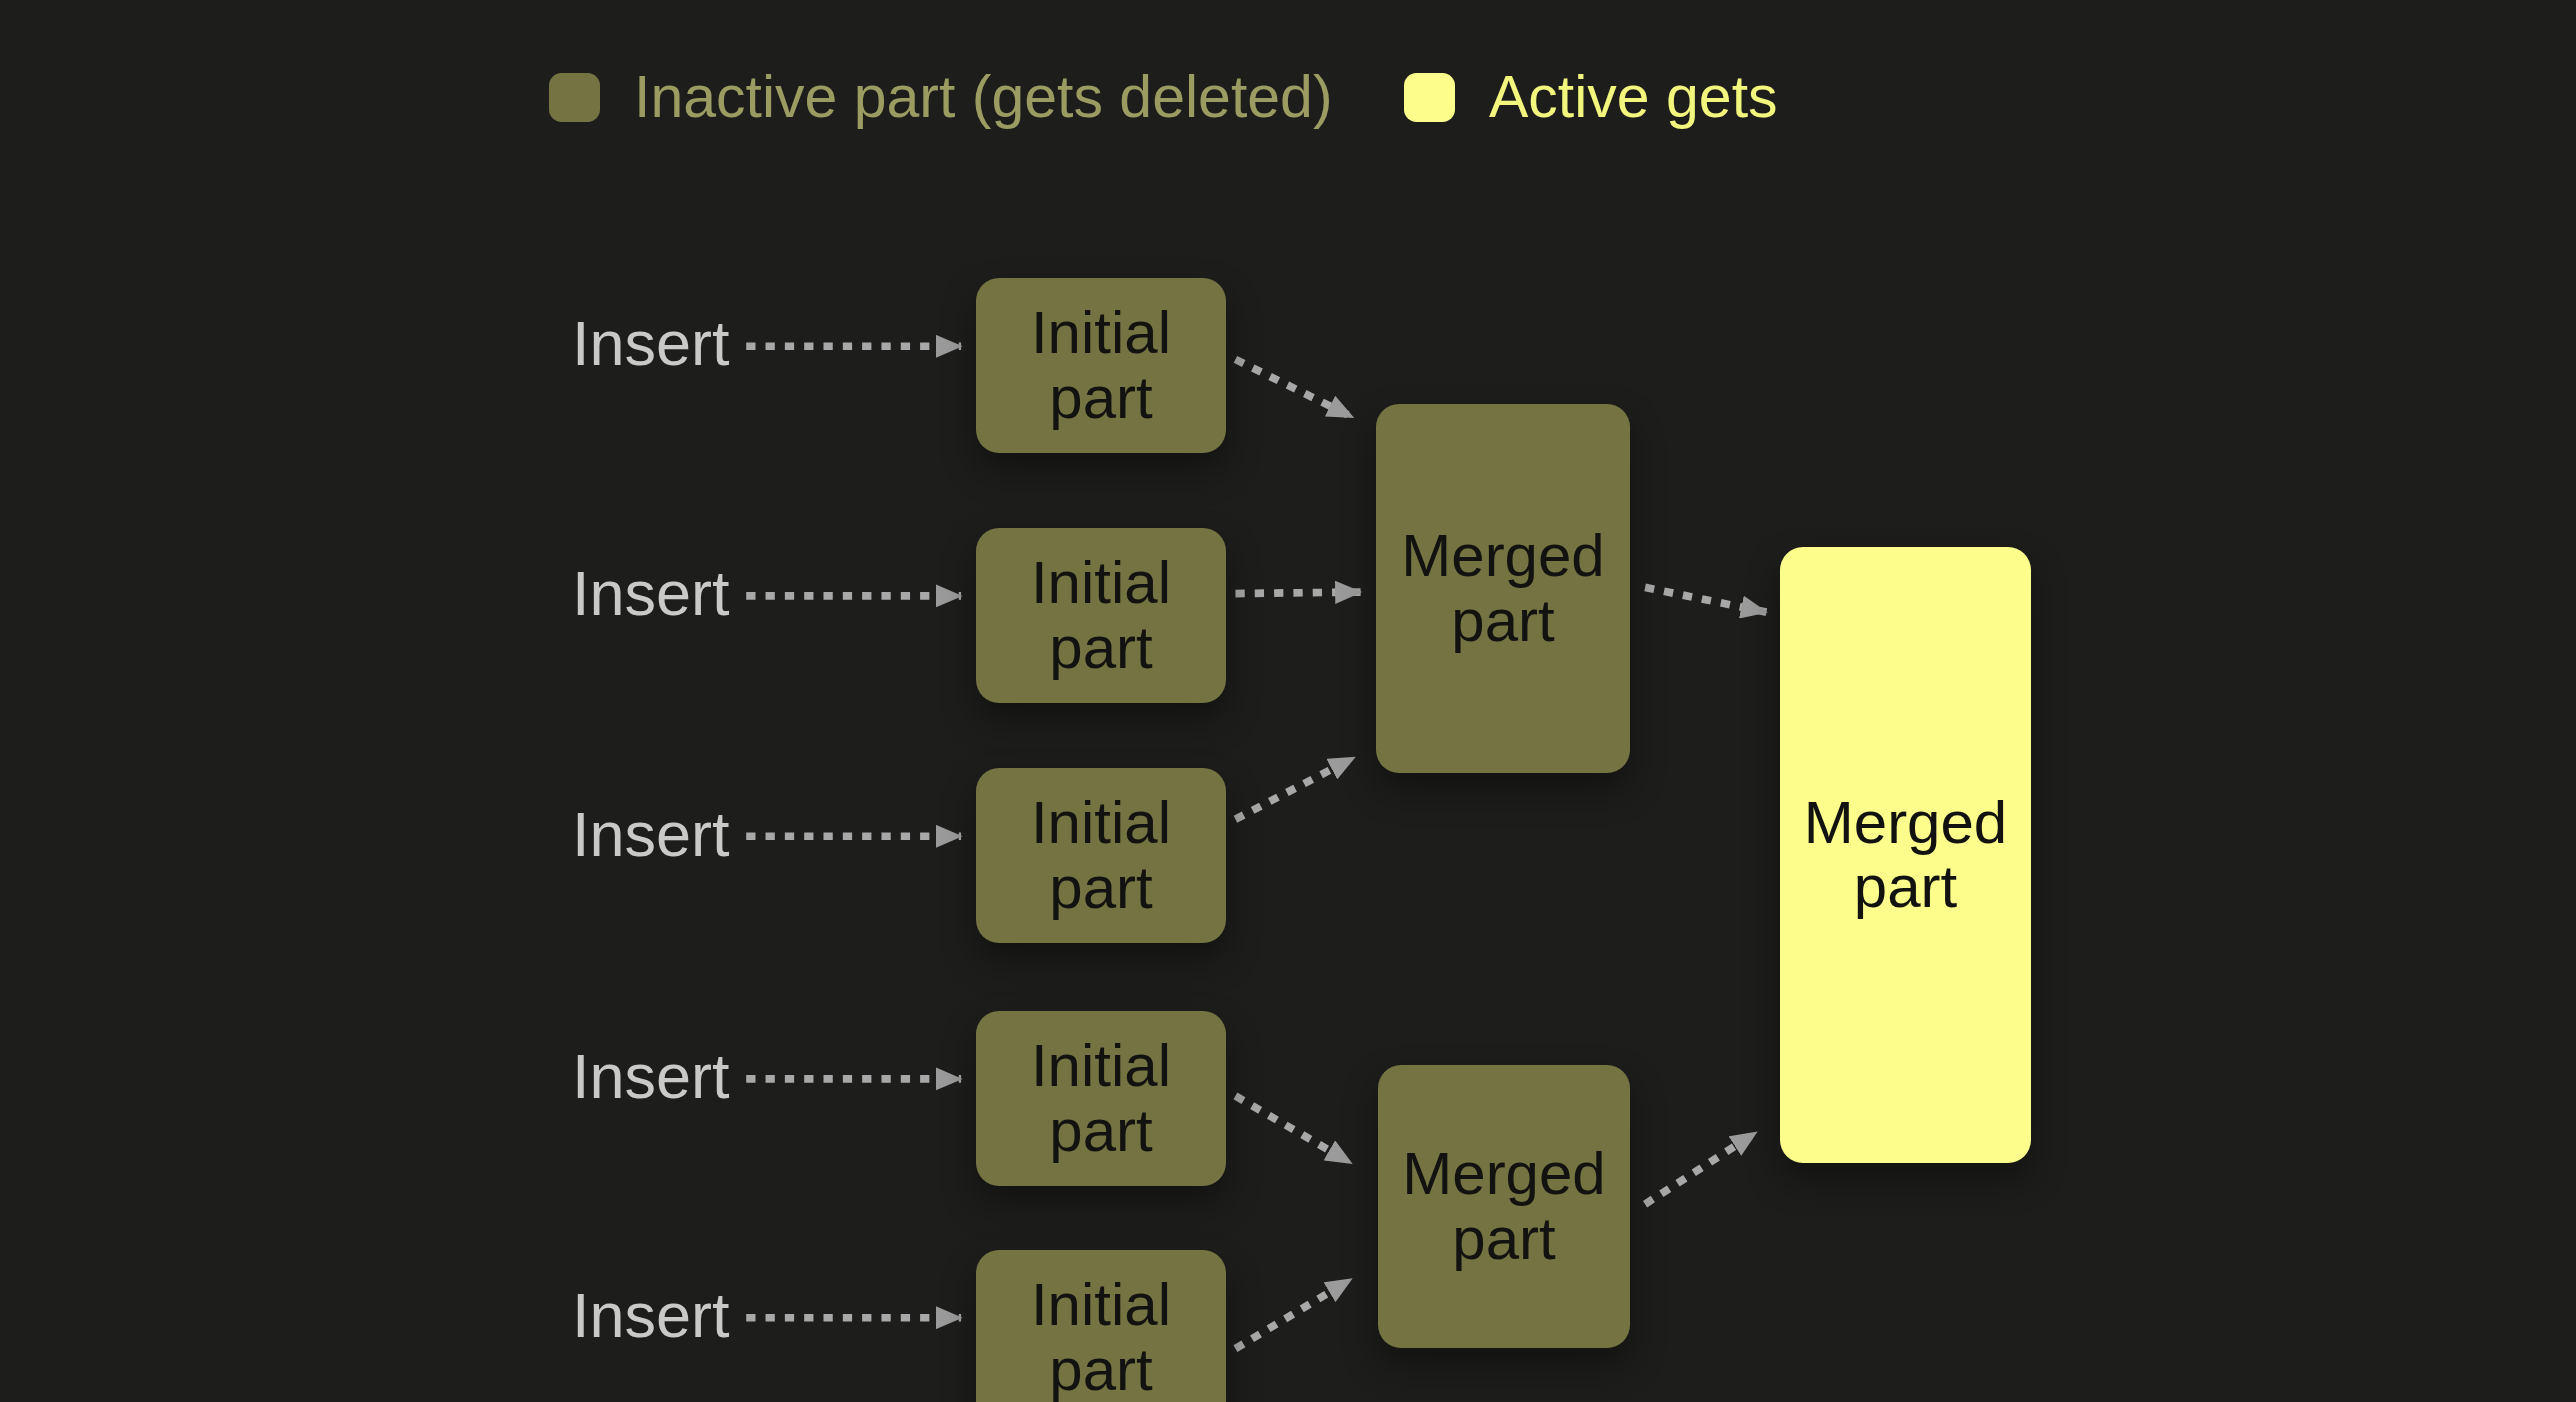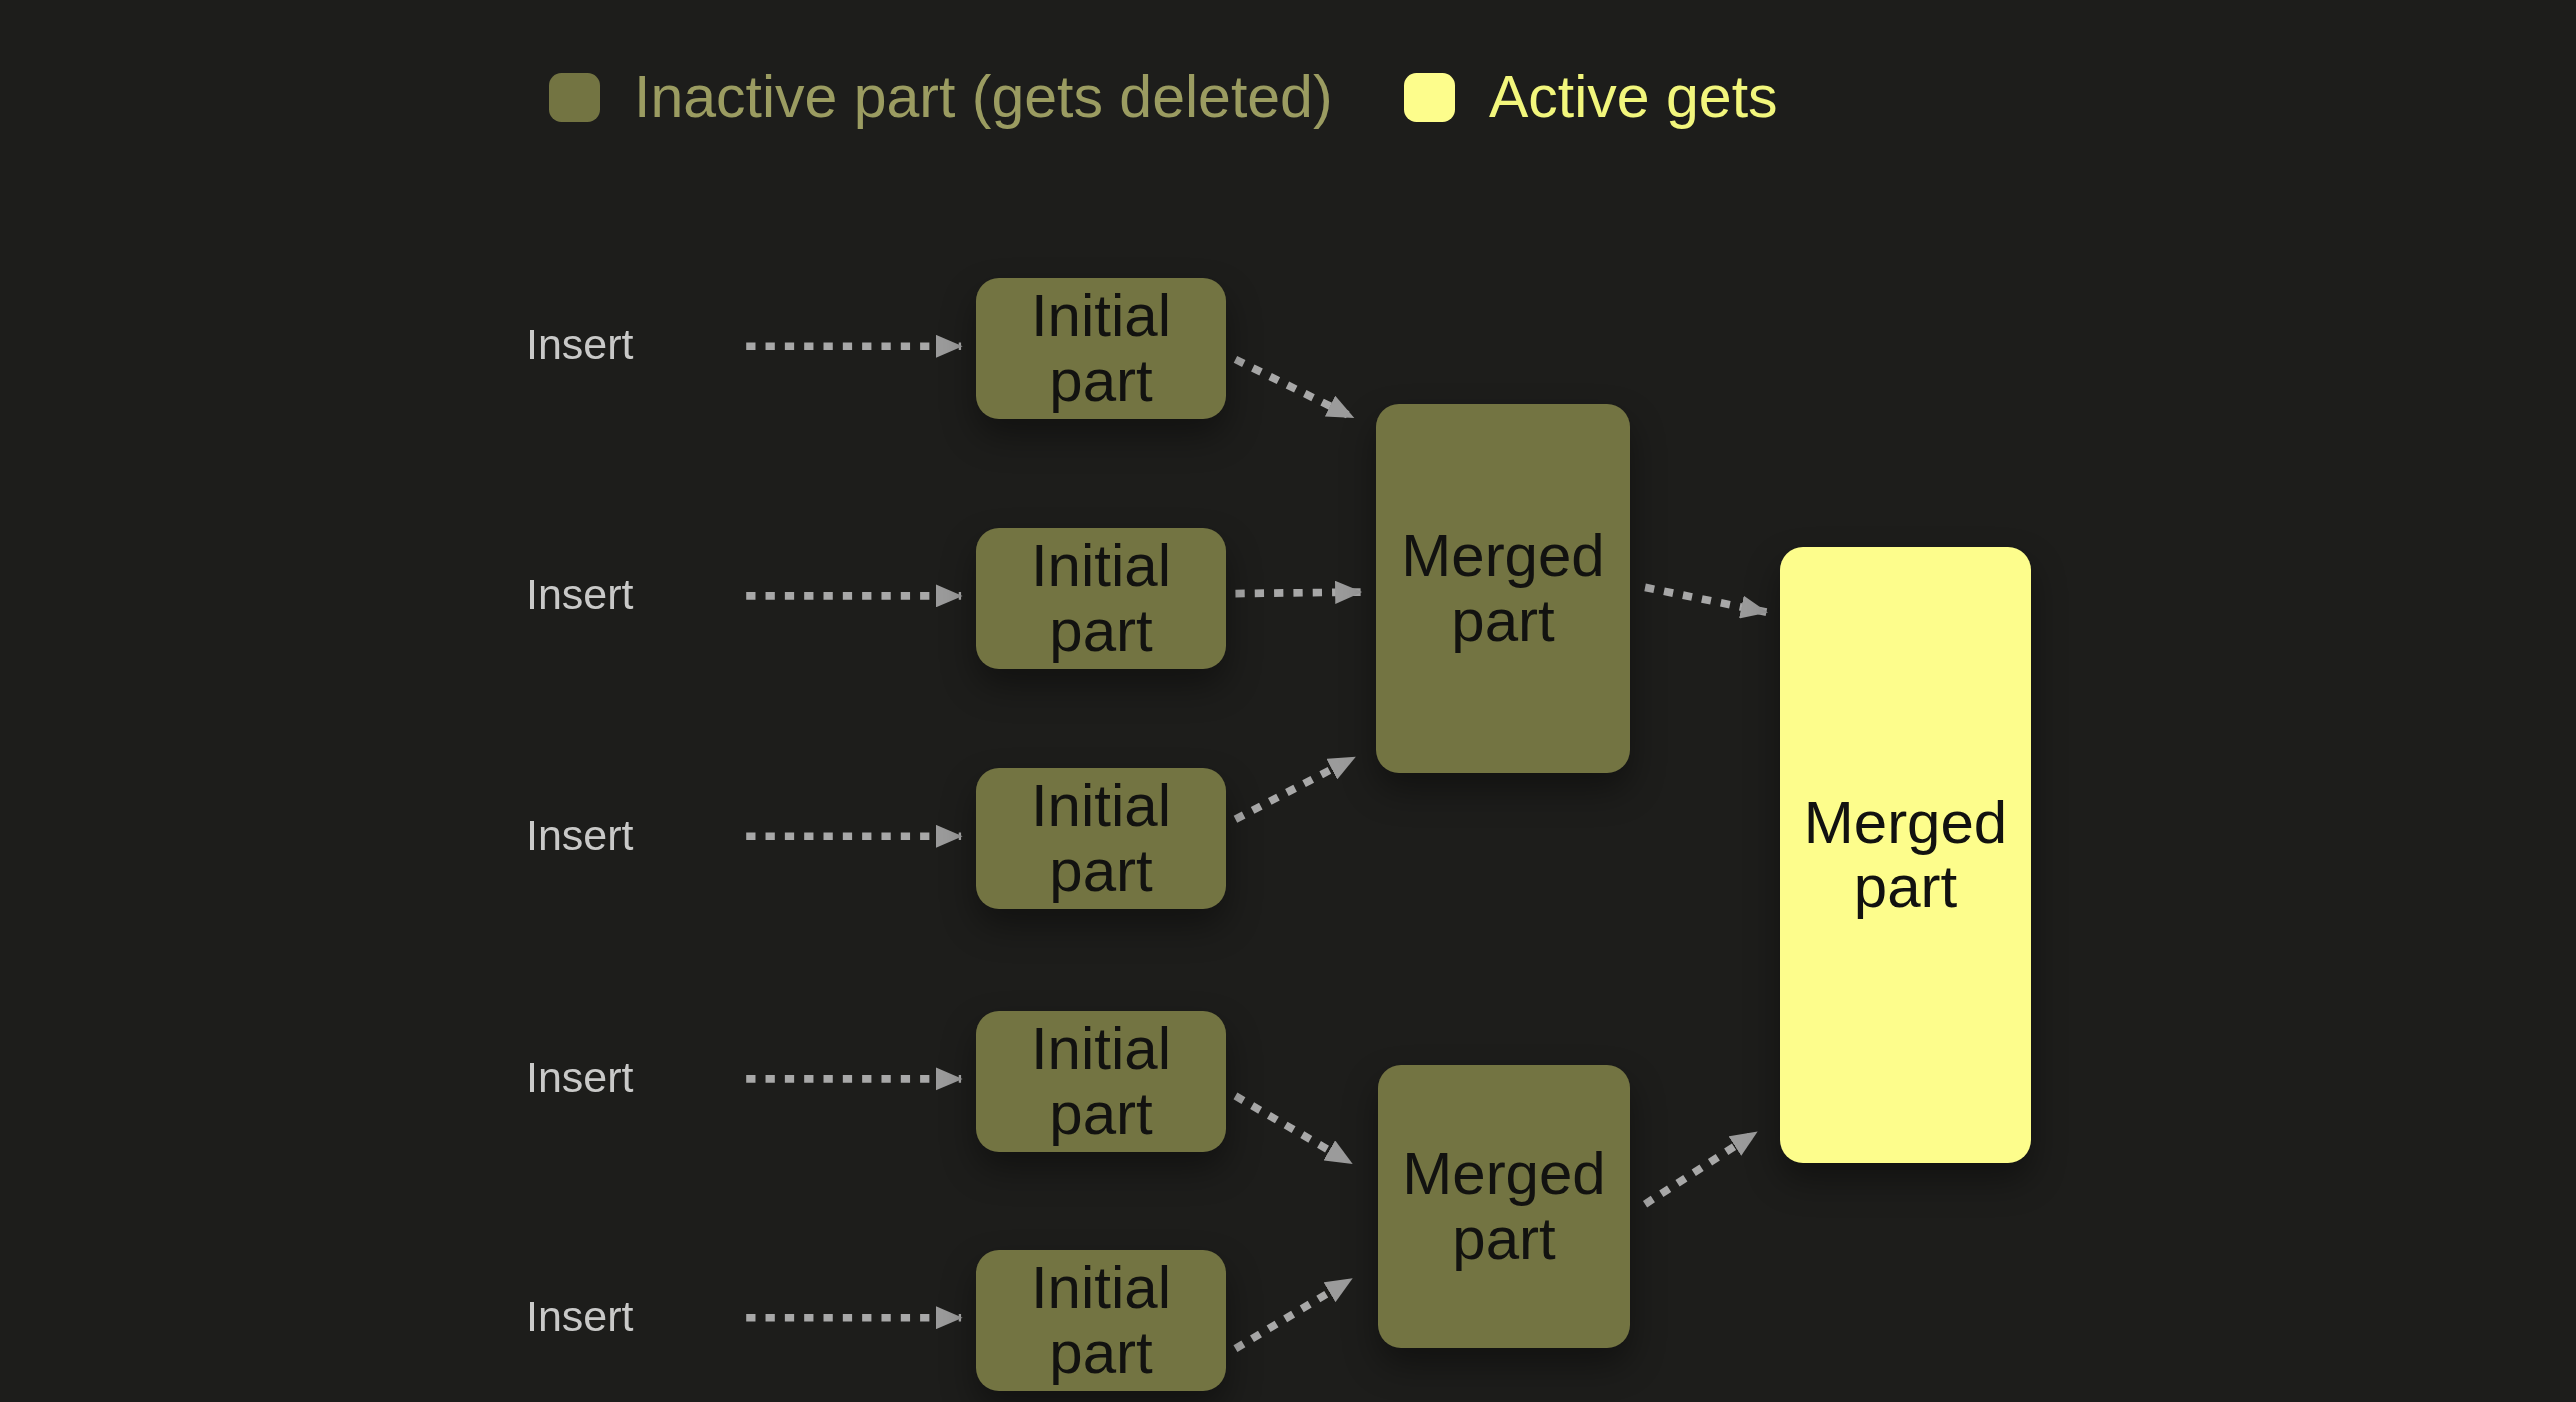--- a/index.html
+++ b/index.html
@@ -35,44 +35,44 @@
     font-size: 59px;
     line-height: 60px;
     white-space: nowrap;
   }
   .legend-label.inactive { color: #9b9c61; }
   .legend-label.active   { color: #f2f67c; }
 
   
   .insert-label {
     position: absolute;
-    left: 526px;
+    left: 572px;
     transform: translateY(-54%);
-    font-size: 43px;
+    font-size: 63px;
     color: #c9c9c8;
     white-space: nowrap;
   }
 
   
   .node {
     position: absolute;
     display: flex;
     align-items: center;
     justify-content: center;
     text-align: center;
     border-radius: 23px;
     color: #121210;
     font-size: 60px;
     line-height: 1.07;
     box-shadow: 0 17px 34px rgba(0,0,0,0.38);
   }
   .node.inactive { background: #737442; }
   .node.active   { background: #fdfd8c; }
 
-  .initial { left: 976px; width: 250px; height: 141px; }
+  .initial { left: 976px; width: 250px; height: 175px; }
   .initial.r1 { top: 278px; }
   .initial.r2 { top: 528px; }
   .initial.r3 { top: 768px; }
   .initial.r4 { top: 1011px; }
   .initial.r5 { top: 1250px; }
 
   .merged-1 { left: 1376px; top: 404px;  width: 254px; height: 369px; }
   .merged-2 { left: 1378px; top: 1065px; width: 252px; height: 283px; }
   .final    { left: 1780px; top: 547px;  width: 251px; height: 616px; }
 

